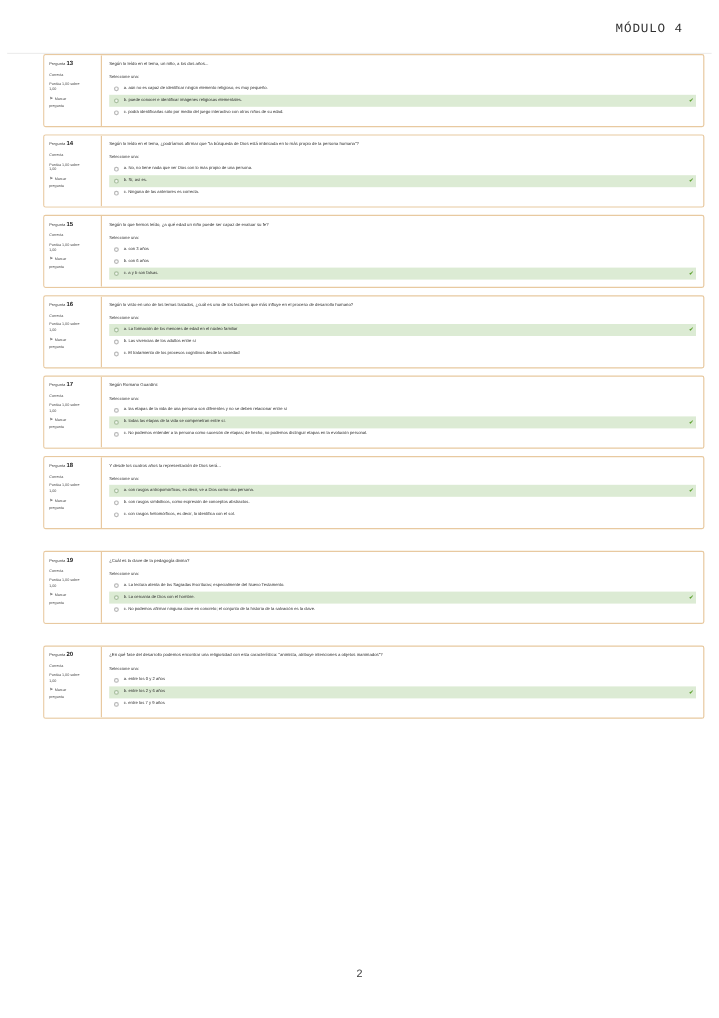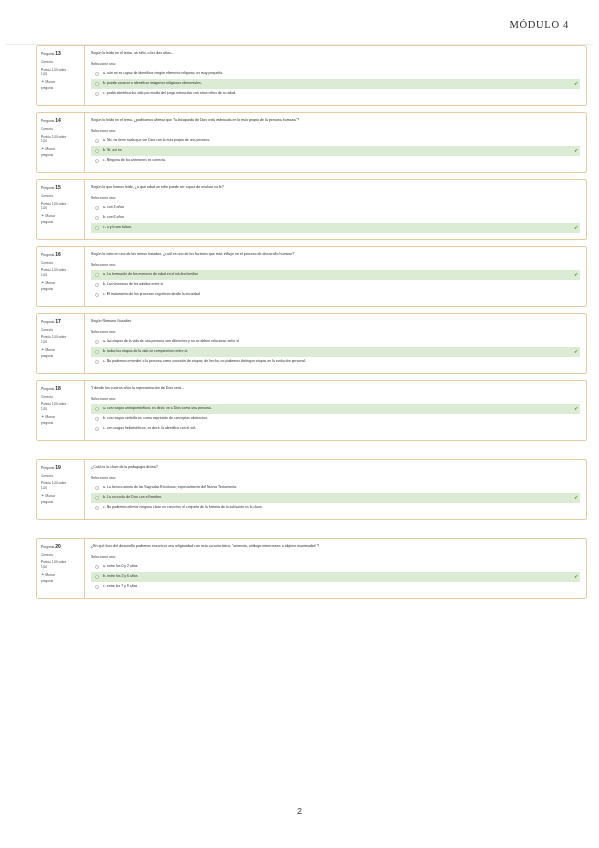--- a/index.html
+++ b/index.html
@@ -24,21 +24,21 @@
   .doc-header {
     height: 40px;
     padding: 14px 30px 0 0;
     text-align: right;
     box-sizing: border-box;
   }
   .doc-header .module-title {
     font-size: 10.5px;
     letter-spacing: 0.7px;
     color: #2f2f2f;
-    font-family: Liberation Serif, serif;
+    font-family: Liberation Mono, monospace;
   }
   .header-rule {
     border-top: 1px solid #ededed;
     margin: 4px 6px 0 6px;
   }
   .quiz-body {
     padding: 0 0 0 0;
   }
   .question-card {
     display: flex;

